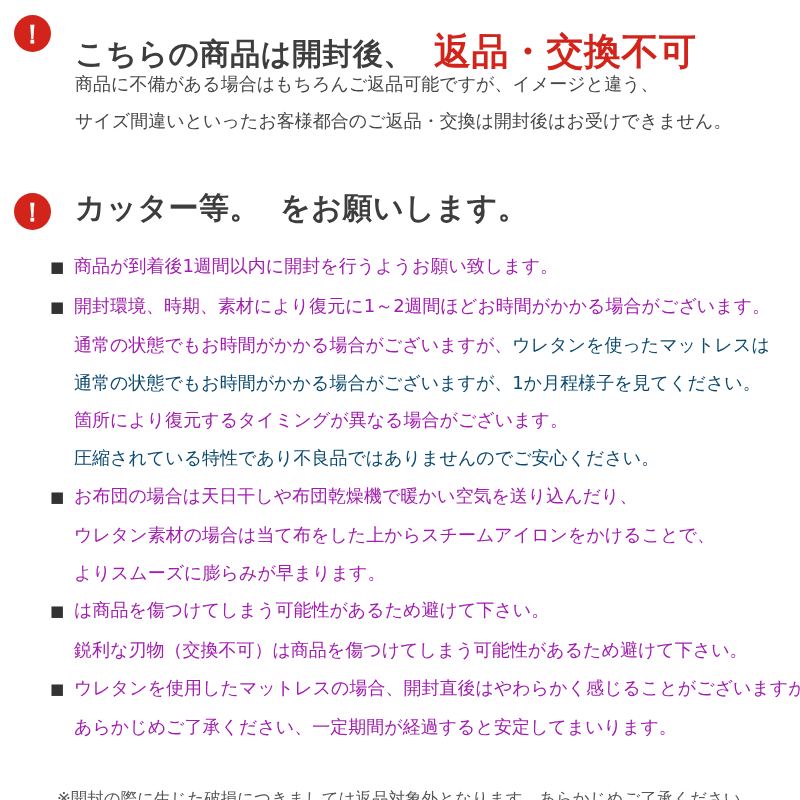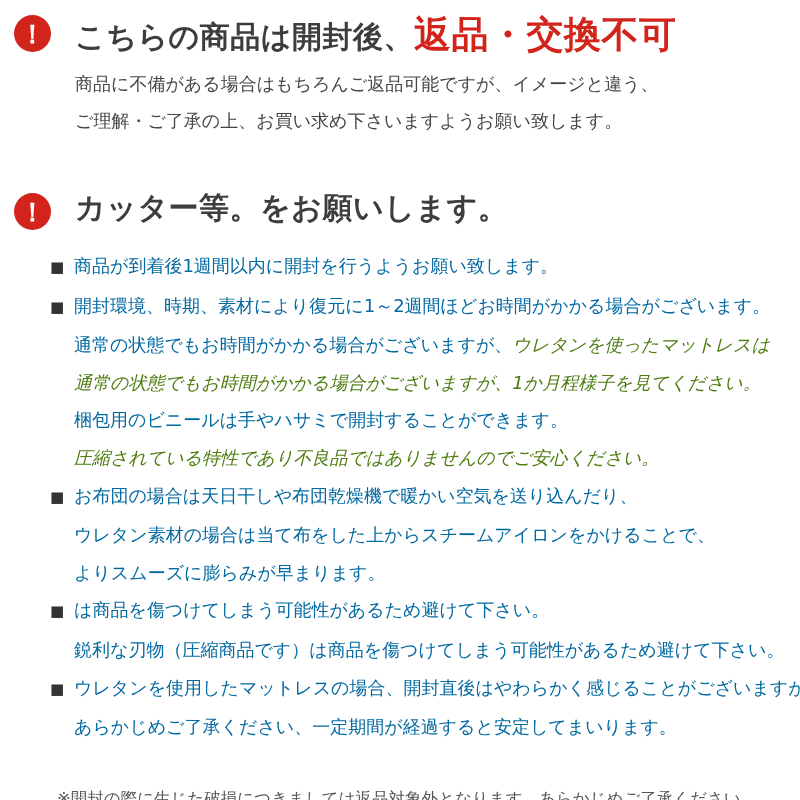--- a/index.html
+++ b/index.html
@@ -33,25 +33,26 @@
   #icon-2 { top: 193px; }
 
   
   .heading {
     position: absolute;
     left: 75px;
     display: flex;
     align-items: baseline;
     white-space: nowrap;
     letter-spacing: 0.5px;
+    gap: 20px;
   }
   #s1-heading { top: 10px; }
   #s2-heading { top: 188px; }
   .hseg-black { font-size: 30px; font-weight: bold; color: #3d3d3d; }
-  .hseg-red   { font-size: 37px; font-weight: bold; color: #d3241c; }
+  .hseg-red   { font-size: 37px; font-weight: bold; color: #d3241c; margin-top: 17px; }
 
   
   .para {
     position: absolute;
     left: 75px;
     top: 66px;
     font-size: 18px;
     line-height: 36.5px;
     color: #464646;
     white-space: nowrap;
@@ -68,22 +69,22 @@
     white-space: nowrap;
   }
   .b-line { padding-left: 24px; }
   .b-line.first { padding-left: 0; }
   .b-marker {
     display: inline-block;
     width: 24px;
     font-size: 15px;
     color: #333333;
   }
-  .seg-red { color: #4d7c0f; font-style: italic; }
-  .seg-black { color: #0369a1; }
+  .seg-red { color: #0c4a6e; }
+  .seg-black { color: #a21caf; }
 
   
   .footnote {
     position: absolute;
     left: 57px;
     top: 752px;
     font-size: 16.5px;
     color: #555555;
     white-space: nowrap;
     margin-top: 36px;
@@ -96,41 +97,41 @@
 
   <span class="warn-icon" id="icon-1">！</span>
 
   <h1 class="heading" id="s1-heading">
       <span class="hseg-black">こちらの商品は開封後、</span>
       <span class="hseg-red">返品・交換不可</span>
     </h1>
 
   <div class="para" id="s1-para">
       <div>商品に不備がある場合はもちろんご返品可能ですが、イメージと違う、</div>
-      <div>ご理解・ご了承の上、お買い求め下さいますようお願い致します。</div>
+      <div>サイズ間違いといったお客様都合のご返品・交換は開封後はお受けできません。</div>
     </div>
 
   <span class="warn-icon" id="icon-2">！</span>
 
   <h1 class="heading" id="s2-heading">
       <span class="hseg-black">カッター等。</span>
       <span class="hseg-black">をお願いします。</span>
     </h1>
 
   <div class="bullets" id="bullet-list">
       <div class="b-line first"><span class="b-marker">■</span><span class="seg-black">商品が到着後1週間以内に開封を行うようお願い致します。</span></div>
       <div class="b-line first"><span class="b-marker">■</span><span class="seg-black">開封環境、時期、素材により復元に1～2週間ほどお時間がかかる場合がございます。</span></div>
       <div class="b-line"><span class="seg-black">通常の状態でもお時間がかかる場合がございますが、</span><span class="seg-red">ウレタンを使ったマットレスは</span></div>
       <div class="b-line"><span class="seg-red">通常の状態でもお時間がかかる場合がございますが、1か月程様子を見てください。</span></div>
-      <div class="b-line"><span class="seg-black">梱包用のビニールは手やハサミで開封することができます。</span></div>
+      <div class="b-line"><span class="seg-black">箇所により復元するタイミングが異なる場合がございます。</span></div>
       <div class="b-line"><span class="seg-red">圧縮されている特性であり不良品ではありませんのでご安心ください。</span></div>
       <div class="b-line first"><span class="b-marker">■</span><span class="seg-black">お布団の場合は天日干しや布団乾燥機で暖かい空気を送り込んだり、</span></div>
       <div class="b-line"><span class="seg-black">ウレタン素材の場合は当て布をした上からスチームアイロンをかけることで、</span></div>
       <div class="b-line"><span class="seg-black">よりスムーズに膨らみが早まります。</span></div>
       <div class="b-line first"><span class="b-marker">■</span><span class="seg-black">は商品を傷つけてしまう可能性があるため避けて下さい。</span></div>
-      <div class="b-line"><span class="seg-black">鋭利な刃物（圧縮商品です）は商品を傷つけてしまう可能性があるため避けて下さい。</span></div>
+      <div class="b-line"><span class="seg-black">鋭利な刃物（交換不可）は商品を傷つけてしまう可能性があるため避けて下さい。</span></div>
       <div class="b-line first"><span class="b-marker">■</span><span class="seg-black">ウレタンを使用したマットレスの場合、開封直後はやわらかく感じることがございますが、</span></div>
       <div class="b-line"><span class="seg-black">あらかじめご了承ください、一定期間が経過すると安定してまいります。</span></div>
     </div>
 
   <div class="footnote">※開封の際に生じた破損につきましては返品対象外となります。あらかじめご了承ください。</div>
 
 </div>
 
 </body></html>

